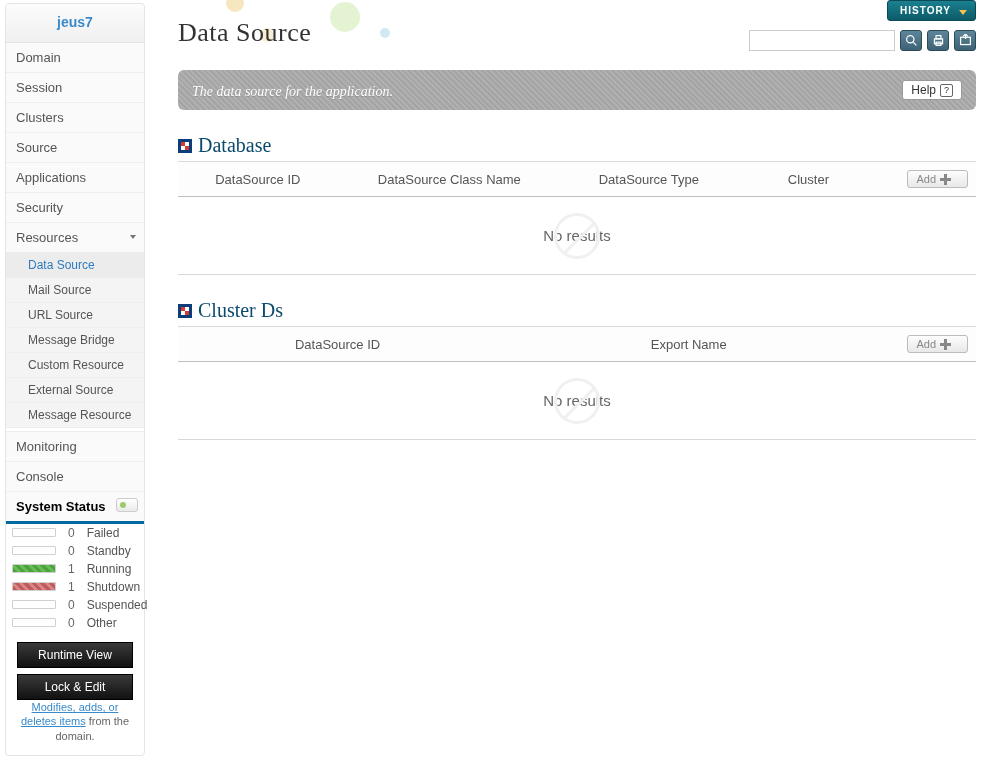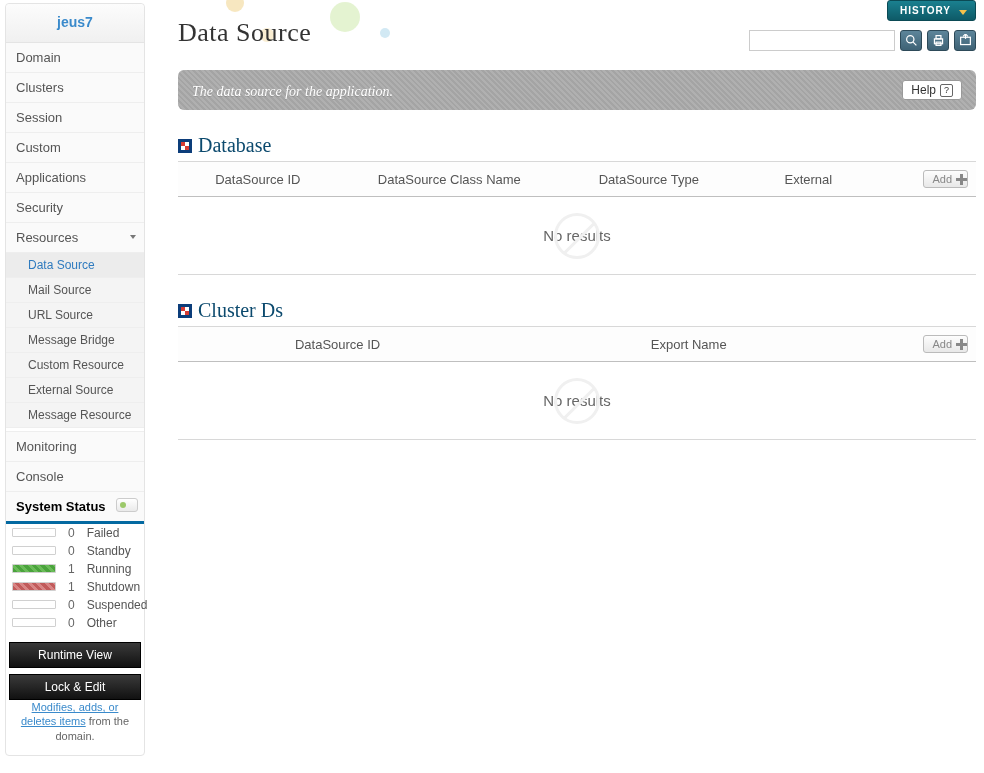--- a/index.html
+++ b/index.html
@@ -26,21 +26,21 @@
 .sys-status-toggle::before { content:""; position:absolute; left:3px; top:3px; width:6px; height:6px; border-radius:50%; background:#9cc96a; }
 
 .status-table { width:100%; border-collapse:collapse; font-size:12px; }
 .status-table td { padding:2px 6px; }
 .status-bar { width:44px; height:9px; border:1px solid #d0d0d0; border-radius:1px; display:inline-block; }
 .status-bar.running { background:repeating-linear-gradient(45deg,#4aa33c,#4aa33c 3px,#6abb58 3px,#6abb58 6px); }
 .status-bar.shutdown { background:repeating-linear-gradient(45deg,#c15b5b,#c15b5b 3px,#d88585 3px,#d88585 6px); }
 .status-count { text-align:right; width:20px; color:#666; }
 .status-label { color:#555; }
 
-.side-btn { display:block; margin:10px auto 0; width:132px; background:linear-gradient(#3a3a3a,#111); color:#fff; text-align:center; padding:5px 0; font-size:12px; border:1px solid #000; cursor:pointer; }
+.side-btn { display:block; margin:10px auto 0; width:116px; background:linear-gradient(#3a3a3a,#111); color:#fff; text-align:center; padding:5px 0; font-size:12px; border:1px solid #000; cursor:pointer; }
 .side-btn + .side-btn { margin-top:6px; }
 .side-note { font-size:11px; color:#666; text-align:center; padding:0 10px 12px; line-height:1.3; }
 .side-note a { color:#3a8acb; text-decoration:underline; }
 
 
 .main { position:absolute; left:178px; top:0; right:8px; }
 .page-title { font-family:Georgia,"Times New Roman",serif; font-size:26px; color:#333; padding:18px 0 8px; position:relative; z-index:1; letter-spacing:.5px; }
 
 .topbar { position:absolute; right:0; top:0; }
 .history-btn { display:inline-block; background:linear-gradient(#1a8090,#0e5a67); color:#fff; border:1px solid #0b4a55; border-radius:3px; padding:4px 24px 4px 12px; font-size:10px; font-weight:bold; letter-spacing:1px; position:relative; cursor:pointer; }
@@ -59,21 +59,21 @@
 
 .section { margin-top:24px; }
 .section-hdr { display:flex; align-items:center; gap:6px; font-family:Georgia,serif; font-size:20px; color:#0c4a6e; margin-bottom:4px; }
 .sq-icon { width:14px; height:14px; display:inline-block; position:relative; border:3px solid #0c3d7a; }
 .sq-icon::before { content:""; position:absolute; left:0; top:0; width:50%; height:50%; background:#d63b33; }
 .sq-icon::after { content:""; position:absolute; right:0; bottom:0; width:50%; height:50%; background:#d63b33; }
 
 .data-table { width:100%; border-collapse:collapse; }
 .data-table thead th { font-weight:normal; color:#555; padding:8px 6px; border-top:1px solid #d8d8d8; border-bottom:1px solid #bfbfbf; font-size:13px; background:#fdfdfd; }
 .data-table tbody td { text-align:center; padding:30px 0; border-bottom:1px solid #d8d8d8; }
-.add-btn { background:linear-gradient(#fdfdfd,#e8e8e8); border:1px solid #bbb; border-radius:3px; padding:2px 0 2px 8px; font-size:11px; color:#888; cursor:pointer; display:inline-flex; align-items:center; gap:4px; }
+.add-btn { background:linear-gradient(#fdfdfd,#e8e8e8); border:1px solid #bbb; border-radius:3px; padding:2px 16px 2px 8px; font-size:11px; color:#888; cursor:pointer; display:inline-flex; align-items:center; gap:4px; }
 .add-plus { display:inline-block; width:11px; height:11px; position:relative; }
 .add-plus::before, .add-plus::after { content:""; position:absolute; background:#888; }
 .add-plus::before { left:4px; top:0; width:3px; height:11px; }
 .add-plus::after { left:0; top:4px; width:11px; height:3px; }
 
 .no-results { color:#666; font-size:15px; position:relative; display:inline-block; }
 .no-results-bg { position:absolute; width:46px; height:46px; border:3px solid #f0f0f0; border-radius:50%; left:50%; top:50%; transform:translate(-50%,-50%); }
 .no-results-bg::after { content:""; position:absolute; width:44px; height:3px; background:#f0f0f0; left:0; top:21px; transform:rotate(-45deg); }
 </style>
 </head>
@@ -83,23 +83,23 @@
   <div class="c1"></div>
     <div class="c2"></div>
     <div class="c3"></div>
     <div class="c4"></div>
 </div>
 
 <div class="sidebar">
   <div class="side-logo">jeus7</div>
 
   <div class="side-item">Domain</div>
+  <div class="side-item">Session</div>
   <div class="side-item">Clusters</div>
-  <div class="side-item">Session</div>
-  <div class="side-item">Custom</div>
+  <div class="side-item">Source</div>
   <div class="side-item">Applications</div>
   <div class="side-item">Security</div>
   <div class="side-item expand">Resources</div>
 
   <div class="side-sub">
     <div class="sub-item active">Data Source</div>
     <div class="sub-item">Mail Source</div>
     <div class="sub-item">URL Source</div>
     <div class="sub-item">Message Bridge</div>
     <div class="sub-item">Custom Resource</div>
@@ -201,21 +201,21 @@
     <div class="section-hdr">
       <span class="sq-icon"></span>
       <span>Database</span>
     </div>
     <table class="data-table">
       <thead>
           <tr>
         <th style="width:20%">DataSource ID</th>
         <th style="width:28%">DataSource Class Name</th>
         <th style="width:22%">DataSource Type</th>
-        <th style="width:18%">External</th>
+        <th style="width:18%">Cluster</th>
         <th style="width:12%;text-align:right;padding-right:8px">
           <span class="add-btn">
             <span>Add</span>
             <span class="add-plus"></span>
           </span>
         </th>
       </tr>
         </thead>
       <tbody>
           <tr>

